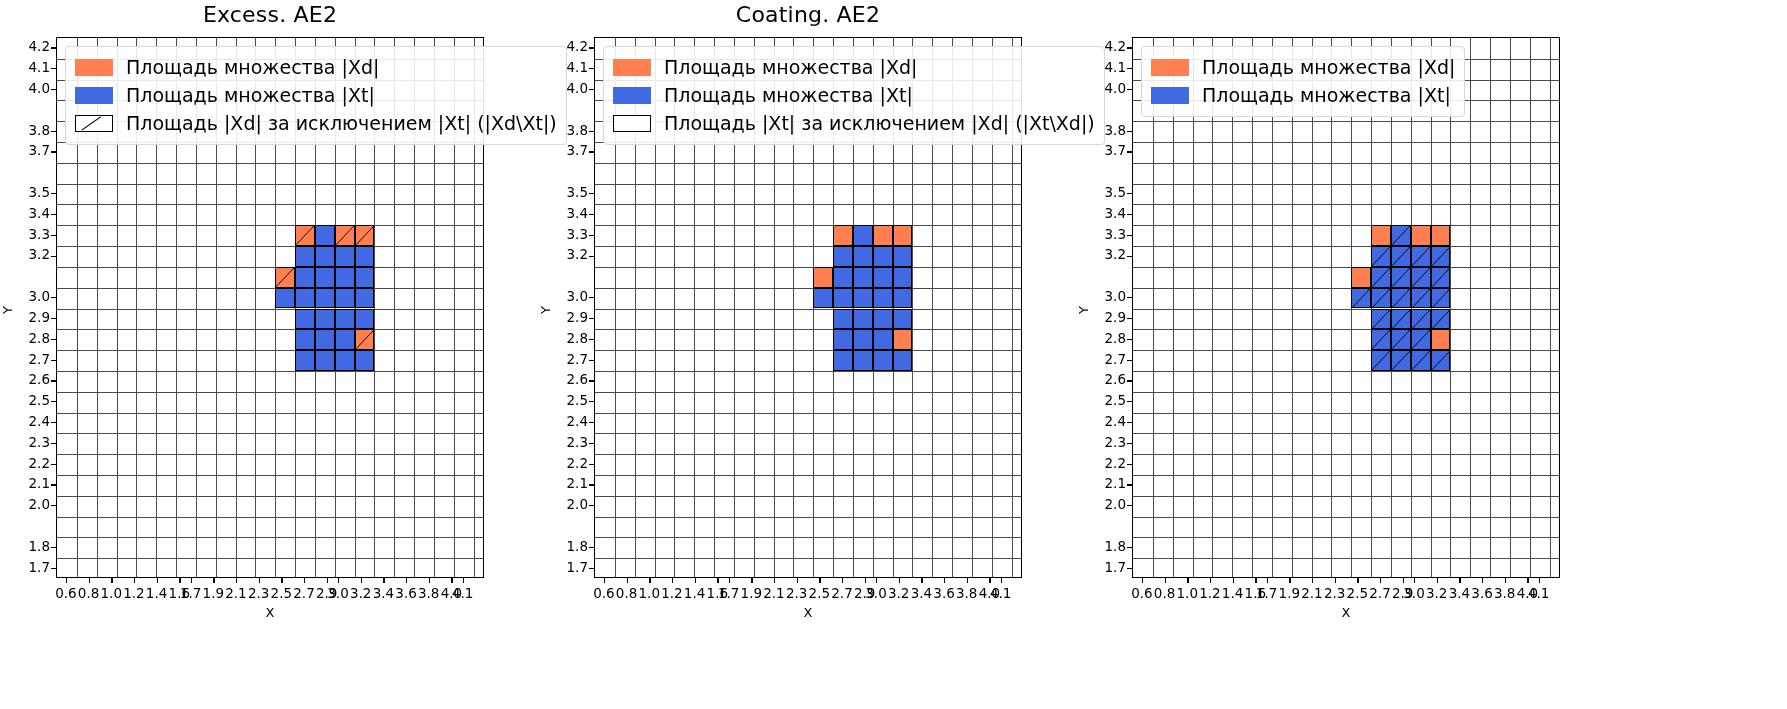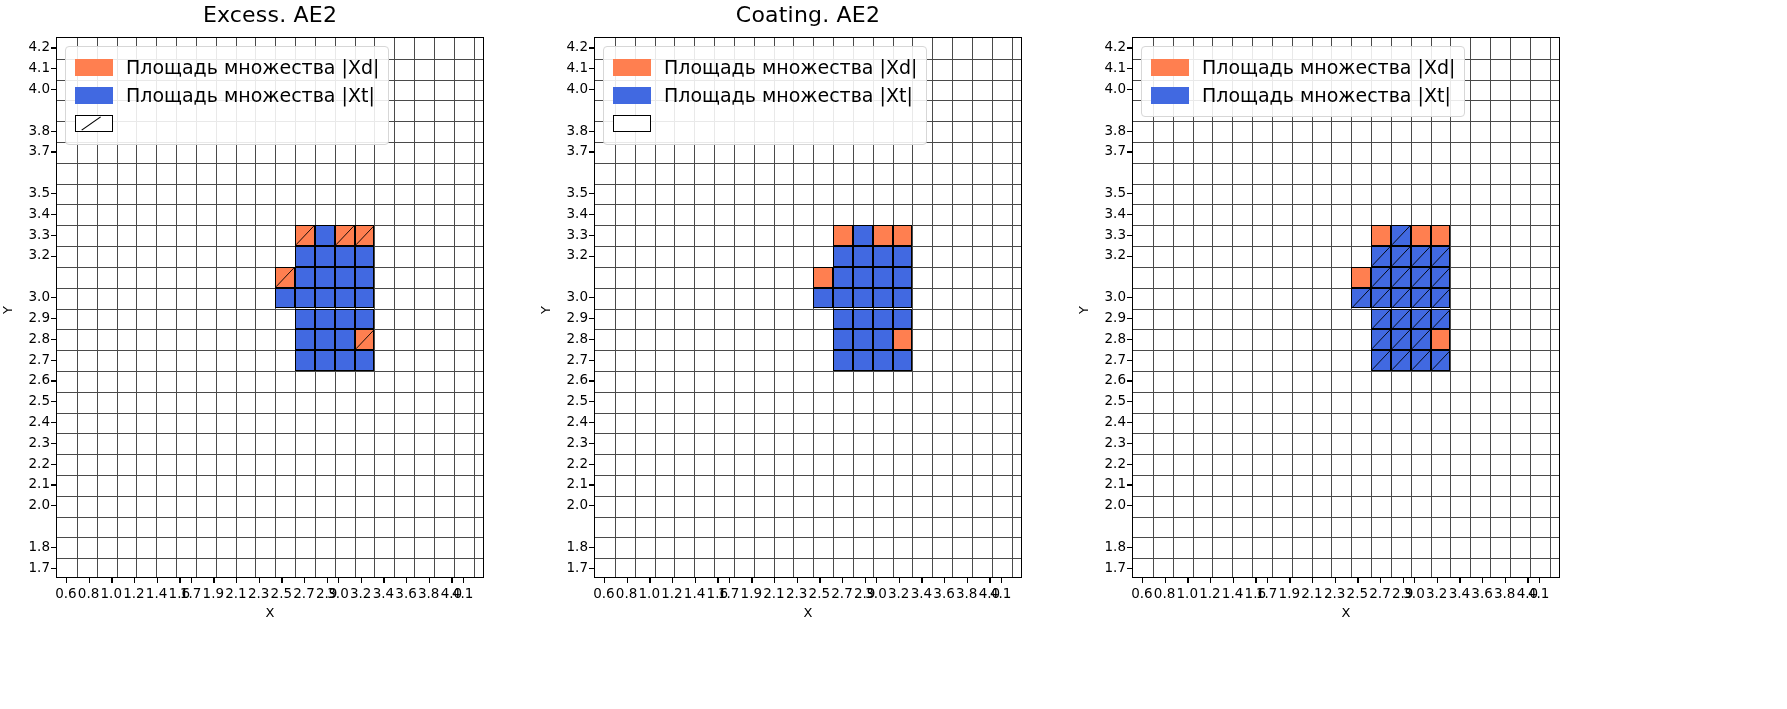--- a/index.html
+++ b/index.html
@@ -234,20 +234,21 @@
         <div class="legrow">
           <span class="swatch blue"></span>
           <span class="legtext">Площадь множества  |Xt|</span>
         </div>
         <div class="legrow">
           <span class="swatch hatchbox">
             <svg width="100%" height="100%" viewBox="0 0 38 17" preserveAspectRatio="none" style="position: absolute; left: 0px; top: 0px;">
               <line x1="6" y1="16" x2="26" y2="1" stroke="#000" stroke-width="1.3"></line>
             </svg>
           </span>
+          <span class="legtext">Площадь |Xd| за исключением |Xt| (|Xd\Xt|)</span>
         </div>
       </div>
     </div>
     <div class="panel" style="left: 0px; width: 1787px;">
       <div class="panel-title" style="left: 594px; width: 428px;">Coating. AE2</div>
       <div class="plot" style="left: 594px; top: 37px; width: 428px; height: 541px;">
         <div class="grid-layer">
           <div class="gl v" style="left: 19.84px;"></div>
           <div class="gl v" style="left: 39.68px;"></div>
           <div class="gl v" style="left: 59.52px;"></div>
@@ -418,20 +419,21 @@
         <div class="legrow">
           <span class="swatch orange"></span>
           <span class="legtext">Площадь множества |Xd|</span>
         </div>
         <div class="legrow">
           <span class="swatch blue"></span>
           <span class="legtext">Площадь множества  |Xt|</span>
         </div>
         <div class="legrow">
           <span class="swatch plainbox"></span>
+          <span class="legtext">Площадь |Xt| за исключением |Xd| (|Xt\Xd|)</span>
         </div>
       </div>
     </div>
     <div class="panel" style="left: 0px; width: 1787px;">
       <div class="plot" style="left: 1132px; top: 37px; width: 428px; height: 541px;">
         <div class="grid-layer">
           <div class="gl v" style="left: 19.84px;"></div>
           <div class="gl v" style="left: 39.68px;"></div>
           <div class="gl v" style="left: 59.52px;"></div>
           <div class="gl v" style="left: 79.36px;"></div>

